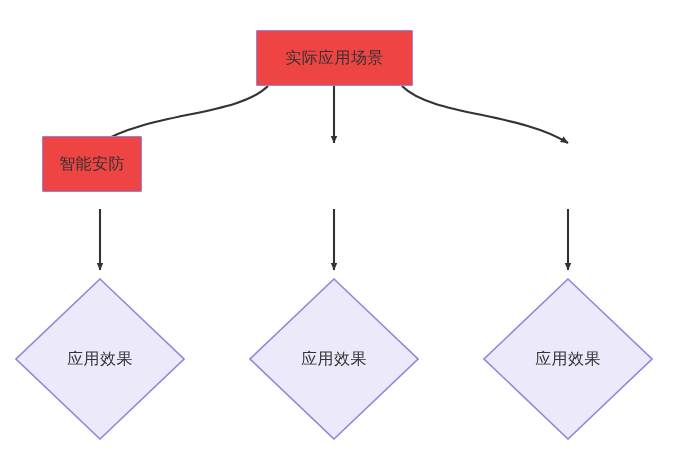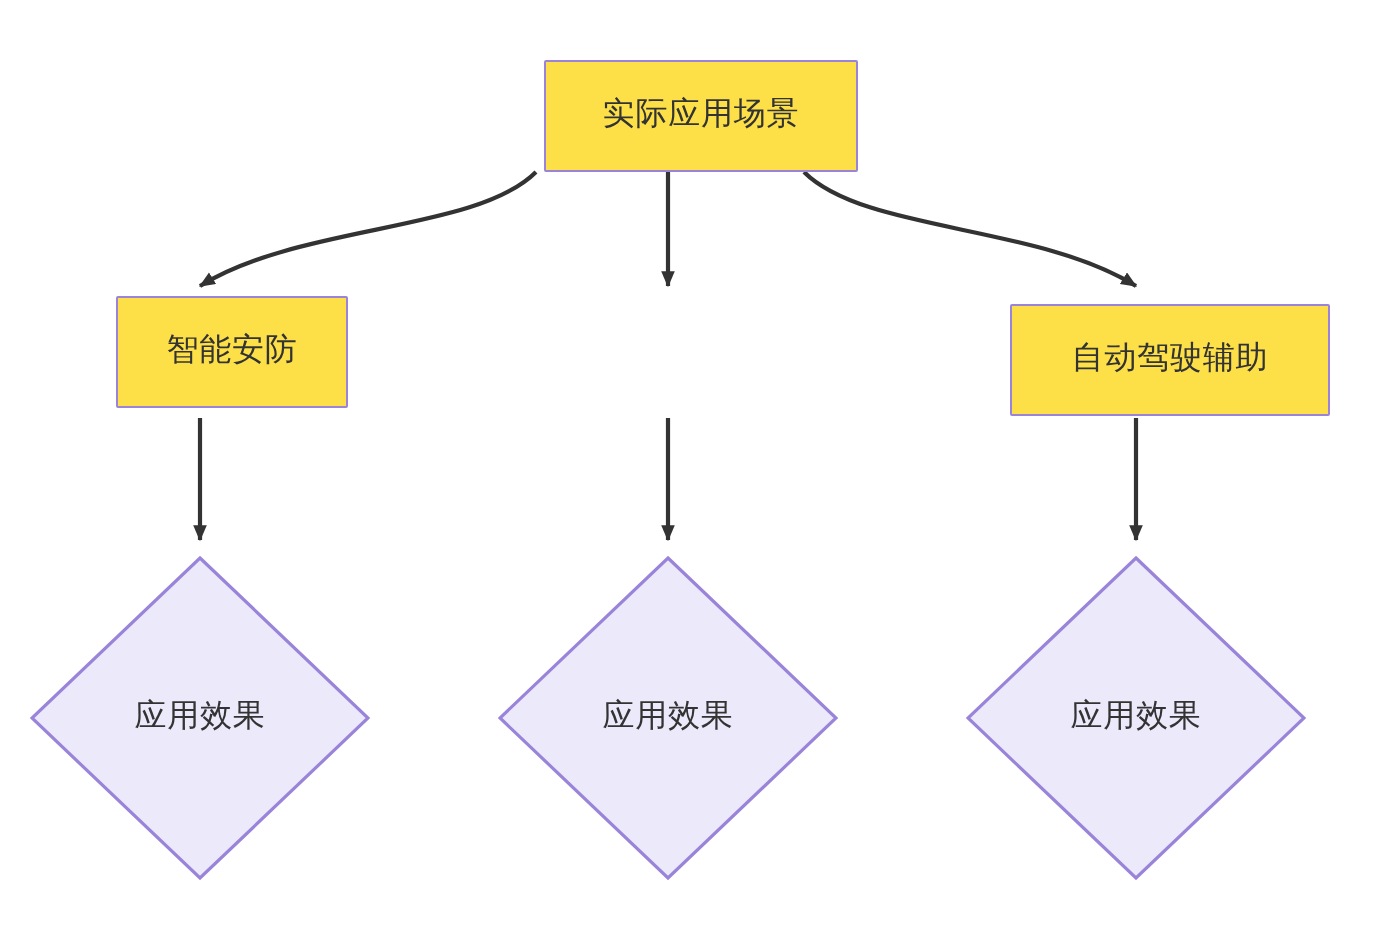--- a/index.html
+++ b/index.html
@@ -25,24 +25,23 @@
     height: 475px;
   }
   .node {
     position: absolute;
     box-sizing: border-box;
     display: flex;
     align-items: center;
     justify-content: center;
   }
   .node-rect {
-    background: #fde047;
+    background: #ef4444;
     border: 1.4px solid #9a84da;
     border-radius: 1px;
-    margin-left: 16px;
   }
   .node-label {
     color: #333333;
     font-size: 16px;
     line-height: 1;
     letter-spacing: 0.4px;
     white-space: nowrap;
     user-select: none;
   }
   .node-diamond {
@@ -88,28 +87,25 @@
 
     <path d="M 334,209 L 334,270" fill="none" stroke="#333333" stroke-width="2.1" marker-end="url(#arrowhead)"></path>
 
     <path d="M 568,209 L 568,270" fill="none" stroke="#333333" stroke-width="2.1" marker-end="url(#arrowhead)"></path>
   </svg>
 
   <div class="node node-rect" style="left:256px; top:30px; width:157px; height:56px;">
     <span class="node-label">实际应用场景</span>
   </div>
 
-  <div class="node node-rect" style="left:42px; top:148px; width:116px; height:56px;">
+  <div class="node node-rect" style="left:42px; top:136px; width:100px; height:56px;">
     <span class="node-label">智能安防</span>
   </div>
 
 
-  <div class="node node-rect" style="left:489px; top:152px; width:160px; height:56px;">
-    <span class="node-label">自动驾驶辅助</span>
-  </div>
 
   <div class="node node-diamond" style="left:15px; top:278px; width:170px; height:162px;">
     <svg class="diamond-shape" viewBox="0 0 170 162" preserveAspectRatio="none">
       <polygon points="85,1 169,81 85,161 1,81" fill="#ece9fb" stroke="#9a84da" stroke-width="1.6"></polygon>
     </svg>
     <div class="diamond-label-wrap">
       <span class="node-label">应用效果</span>
     </div>
   </div>
 

